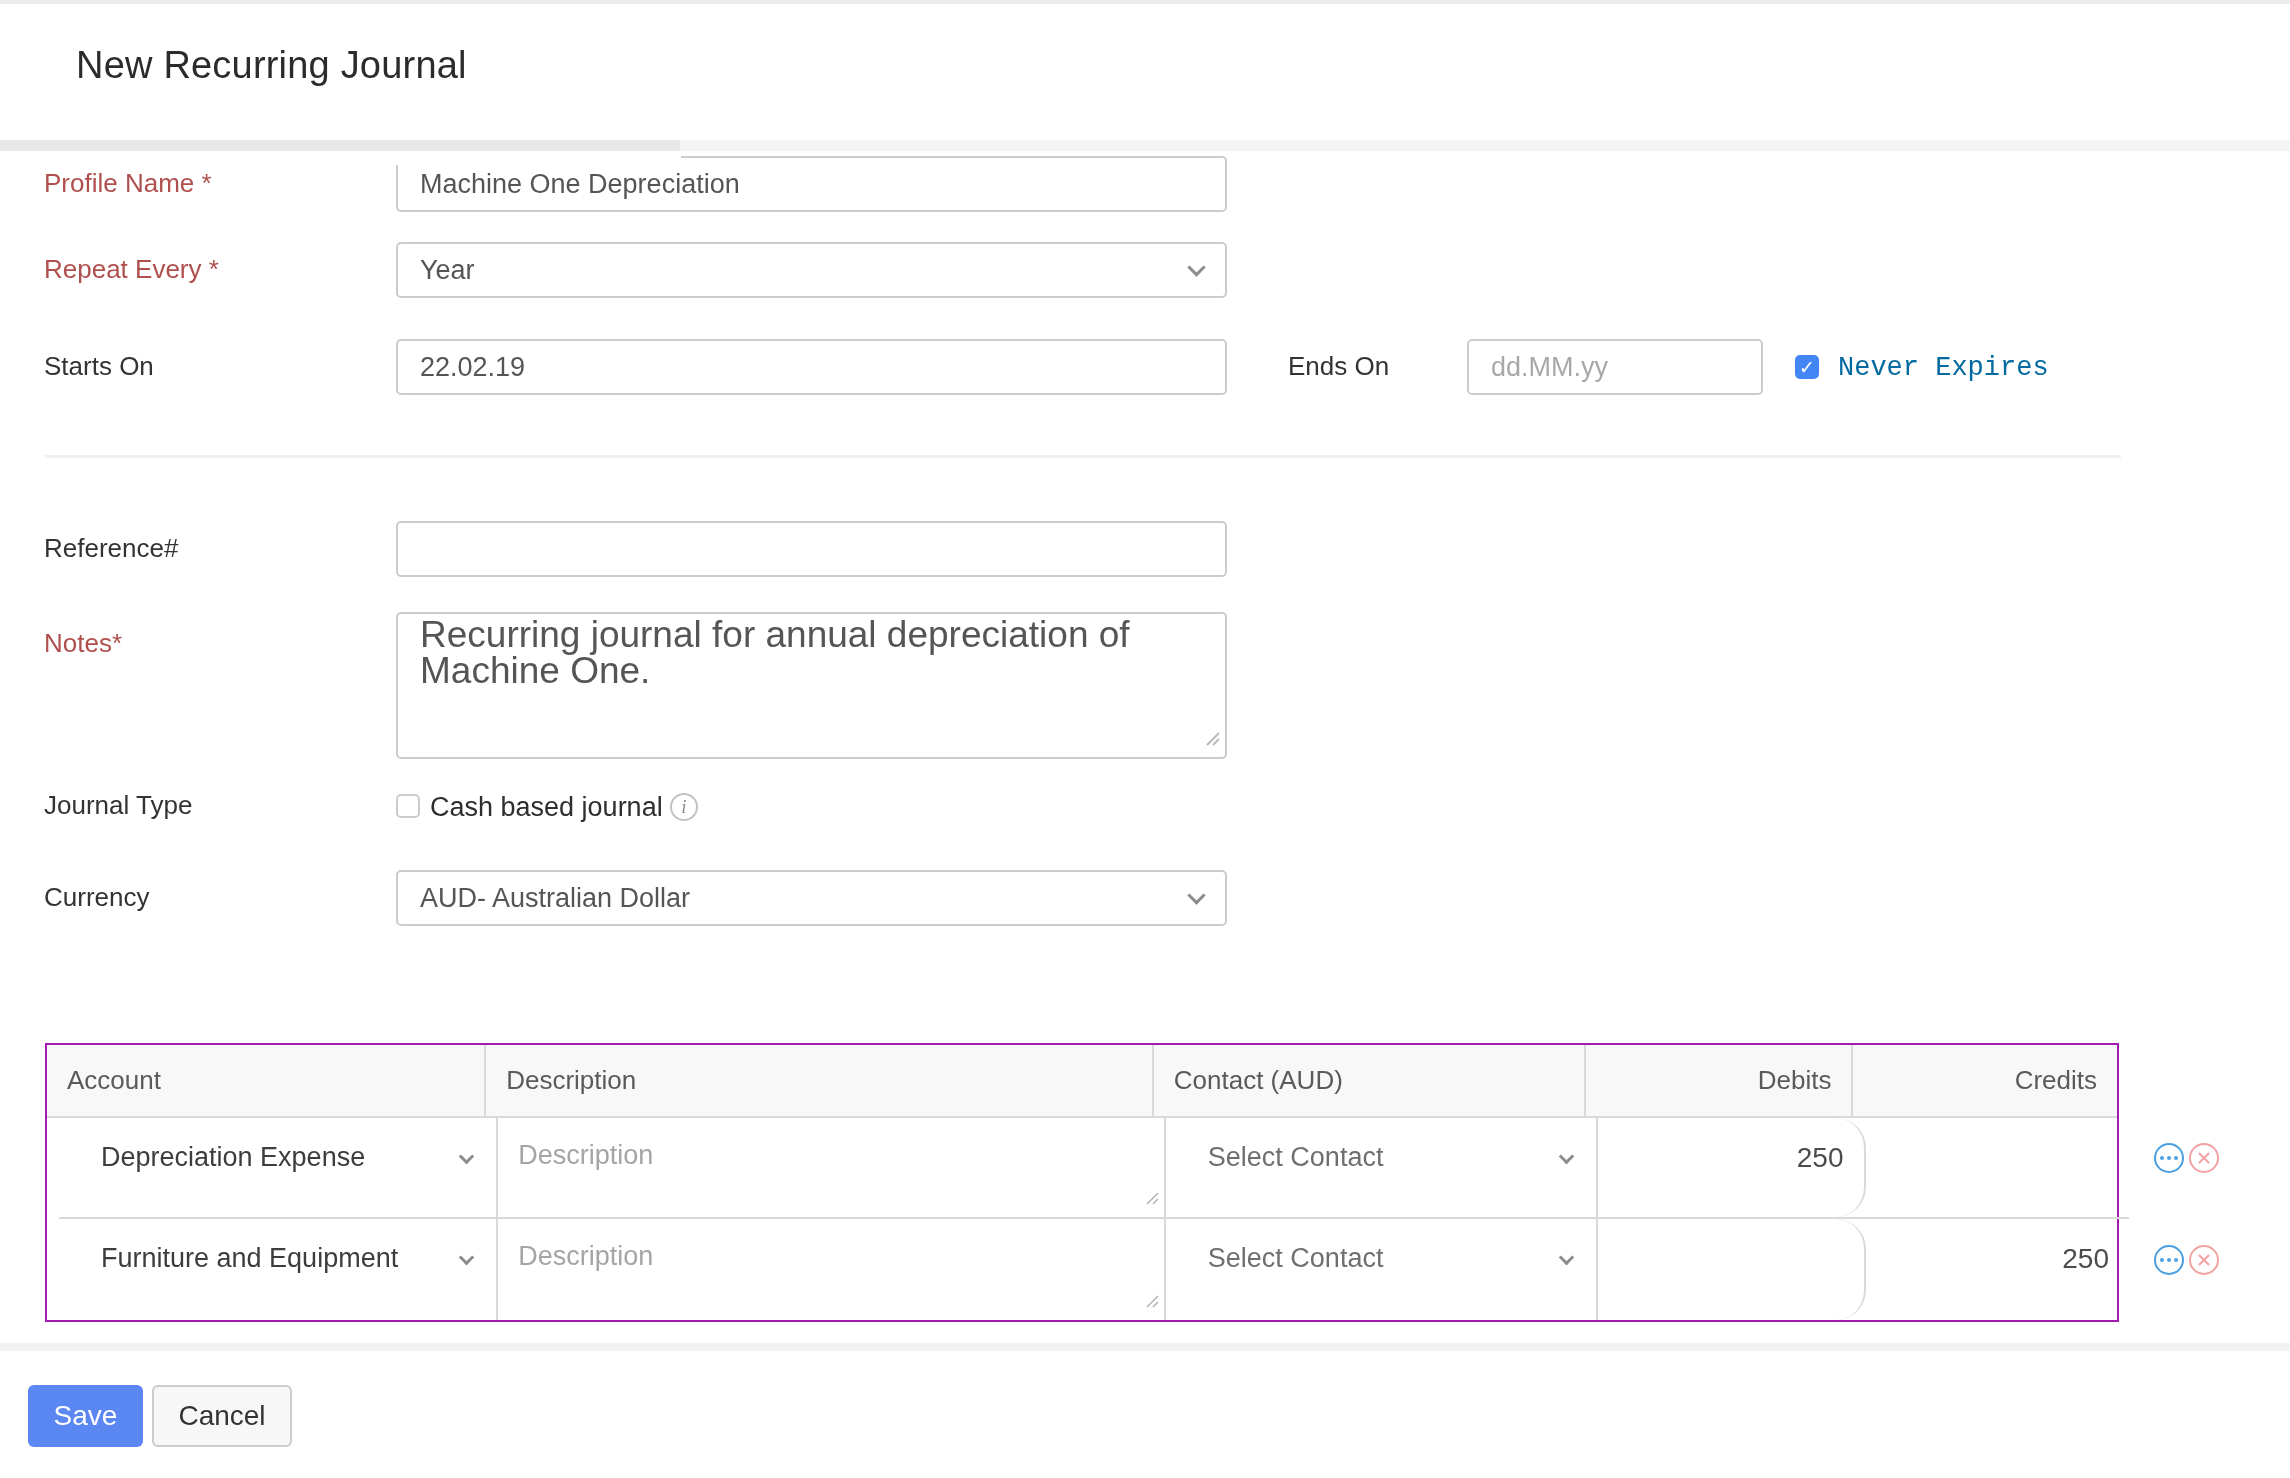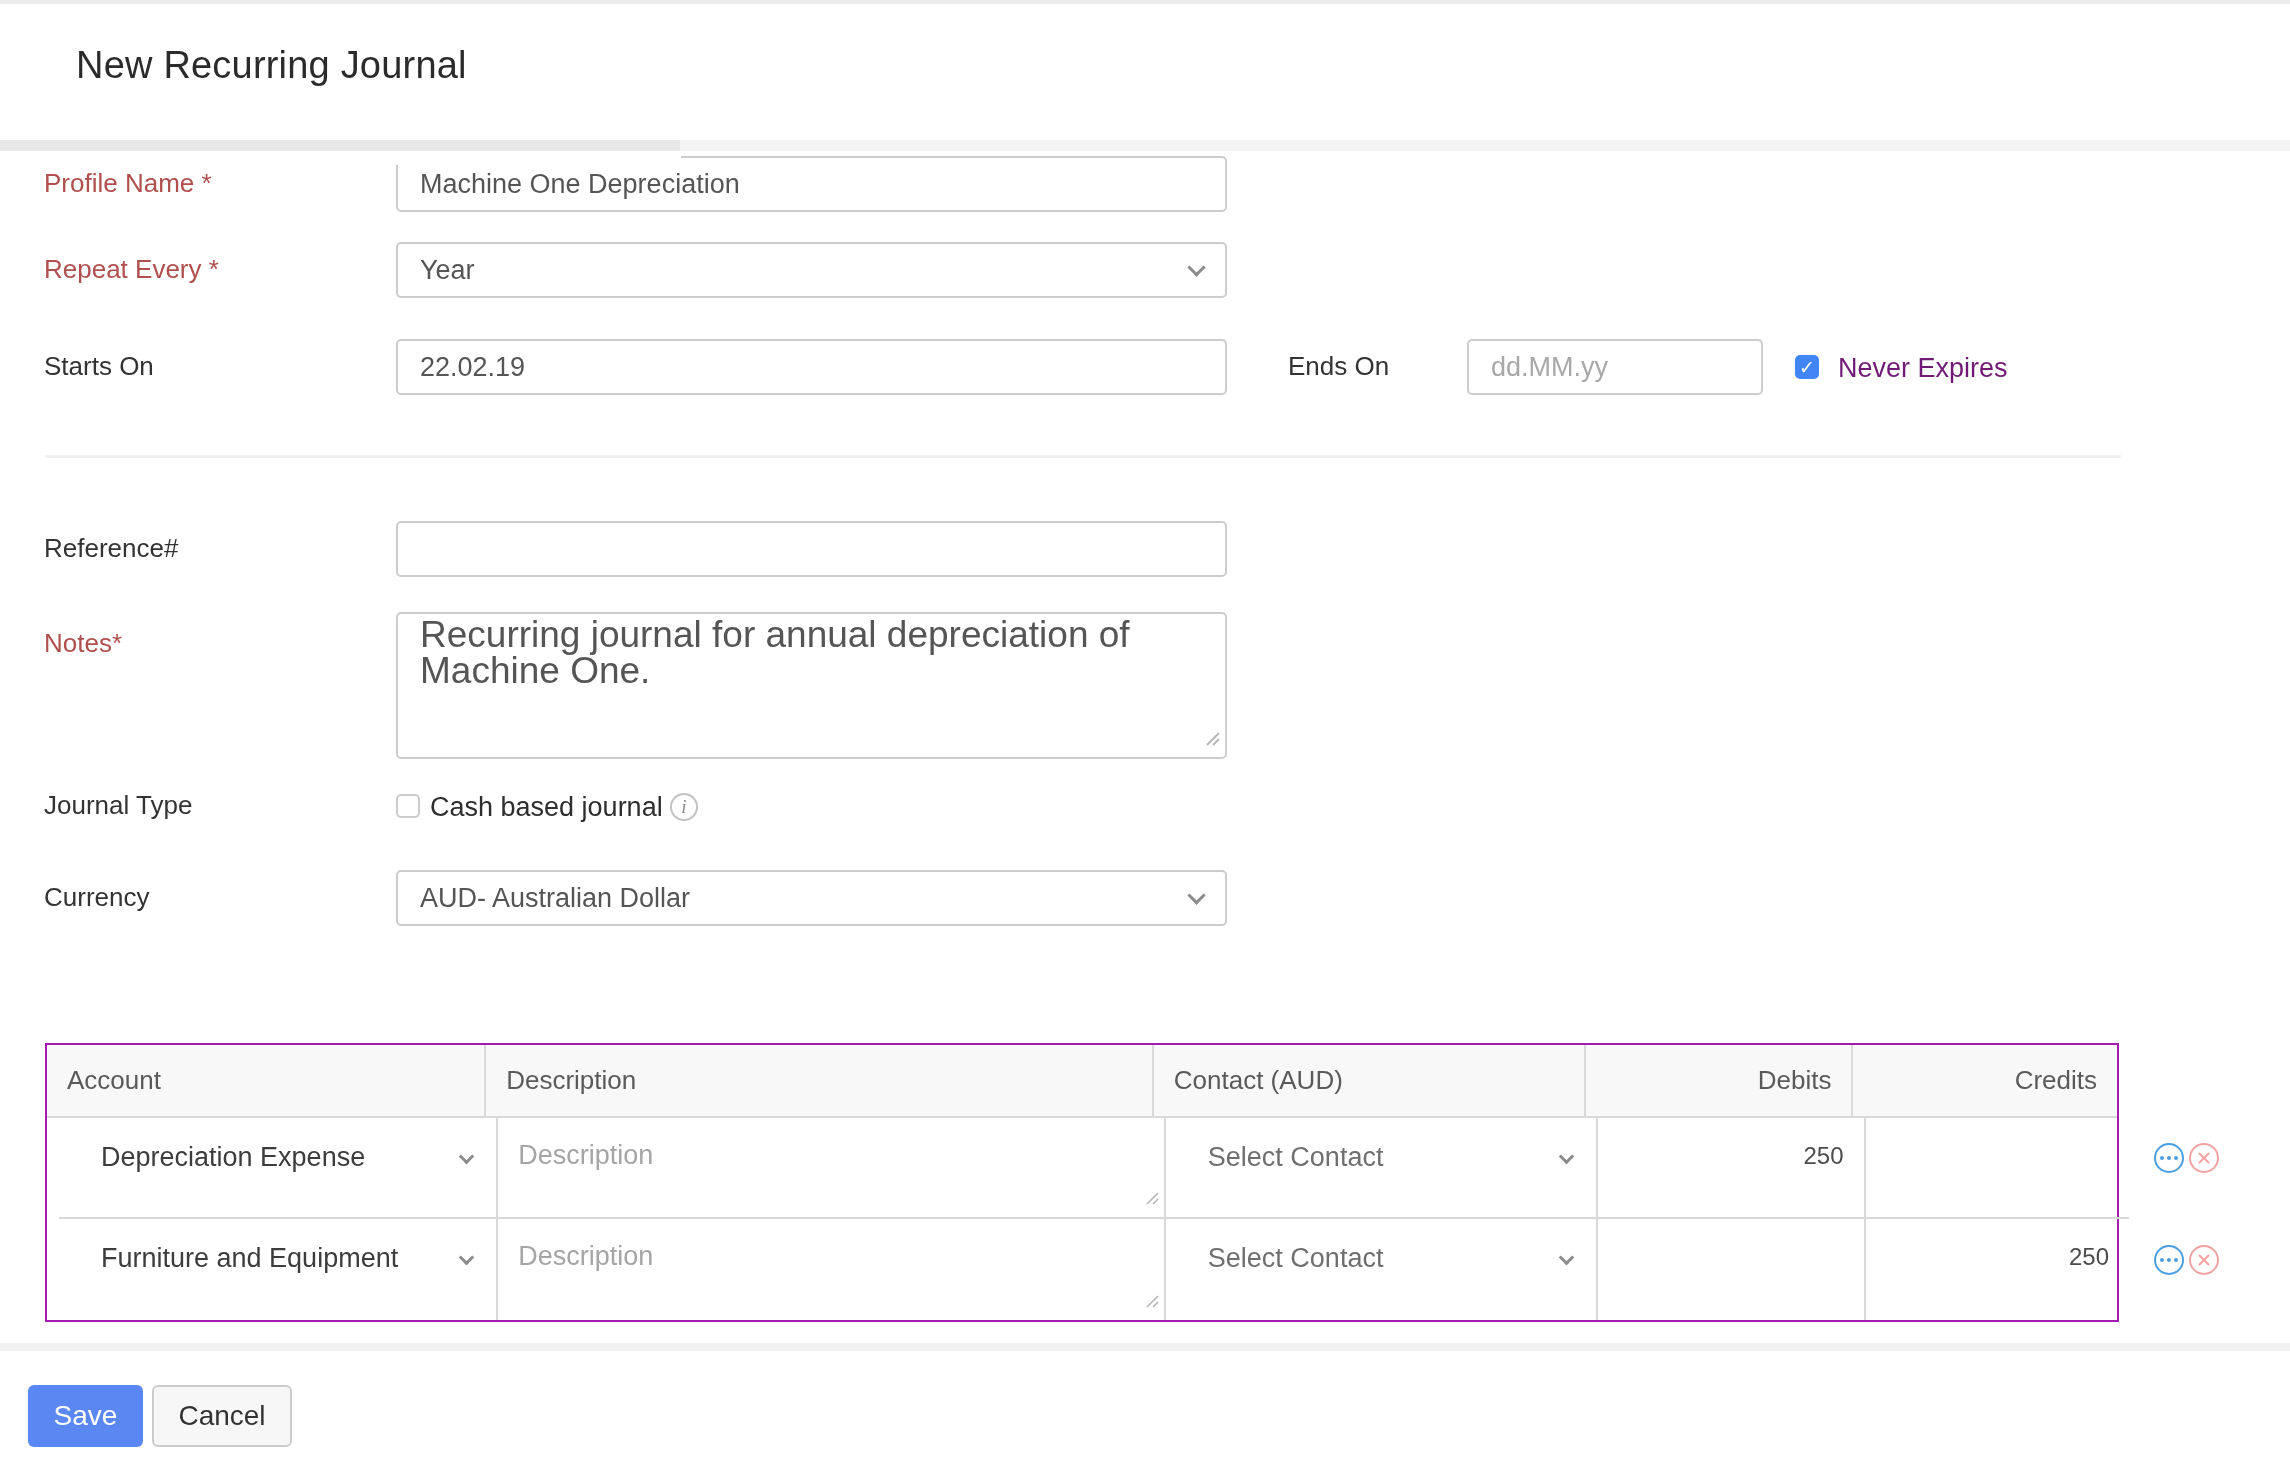--- a/index.html
+++ b/index.html
@@ -52,21 +52,21 @@
   .cell { border-right:2px solid #d9d9d9; height:100%; position:relative; }
   .cell:last-child { border-right:none; }
   .c-account { width:440px; } .c-desc { width:669px; } .c-contact { width:433px; }
   .c-debit { width:268px; } .c-credit { width:264px; }
   .head .cell { display:flex; align-items:center; font-size:26px; color:#5a5a5a; padding:0 20px; }
   .head .num { justify-content:flex-end;padding-left:32px; }
   .cell-select { display:flex; justify-content:space-between; align-items:flex-start; padding:24px 24px 0 42px; font-size:27px; color:#3d3d3d; cursor:pointer; }
   .cell-select .chevron { width:11px; height:11px; margin-top:9px; }
   .cell-select.gray { color:#6f6f6f; }
   .cell-textarea { padding:22px 20px 0 20px; font-size:27px; color:#a5a5a5; height:100%; position:relative; }
-  .cell-amount { padding:24px 20px 0 20px; font-size:24px; color:#4c4c4c; text-align:right; height:100%; }
+  .cell-amount { padding:24px 20px 0 20px; font-size:28px; color:#4c4c4c; text-align:right; height:100%;border-radius:30px; }
 
   .icon-circle { width:30px; height:30px; border-radius:50%; border:2px solid; display:flex; align-items:center; justify-content:center; gap:3px; }
   .icon-blue { border-color:#4a9fe0; }
   .icon-blue i { width:4px; height:4px; border-radius:50%; background:#4a9fe0; display:block; }
   .icon-pink { border-color:#f2a2a2; }
 
   .footer-band { left:0; top:1343px; width:2290px; height:8px; background:#f2f2f2; }
   .btn { display:flex; align-items:center; justify-content:center; font-size:28px; border-radius:6px; cursor:pointer; }
   .btn-save { left:28px; top:1385px; width:115px; height:62px; background:#5b87f2; color:#fff; }
   .btn-cancel { left:152px; top:1385px; width:140px; height:62px; background:#f7f7f7; color:#333; border:2px solid #ccc; }
@@ -99,21 +99,21 @@
   </div>
 
   <div class="abs label" style="left:1288px; top:351px;">Ends On</div>
   <div class="abs input" style="left:1467px; top:339px; width:296px; height:56px;">
     <span class="placeholder">dd.MM.yy</span>
   </div>
 
   <div class="abs checkbox checked" style="left:1795px; top:355px;">
     <span class="tick">✓</span>
   </div>
-  <div class="abs label" style="left:1838px; top:353px; color:#701a75; font-size:27px;">Never Expires</div>
+  <div class="abs label" style="left:1838px; top:353px; color:#0369a1; font-size:27px;font-family:Liberation Mono, monospace;">Never Expires</div>
 
   <div class="abs divider" style="left:45px; top:455px; width:2076px;"></div>
 
   <div class="abs label" style="left:44px; top:533px;">Reference#</div>
   <div class="abs input" style="left:396px; top:521px; width:831px; height:56px;">
     <span></span>
   </div>
 
   <div class="abs label req" style="left:44px; top:628px;">Notes*</div>
   <div class="abs textarea" style="left:396px; top:612px; width:831px; height:147px;">

